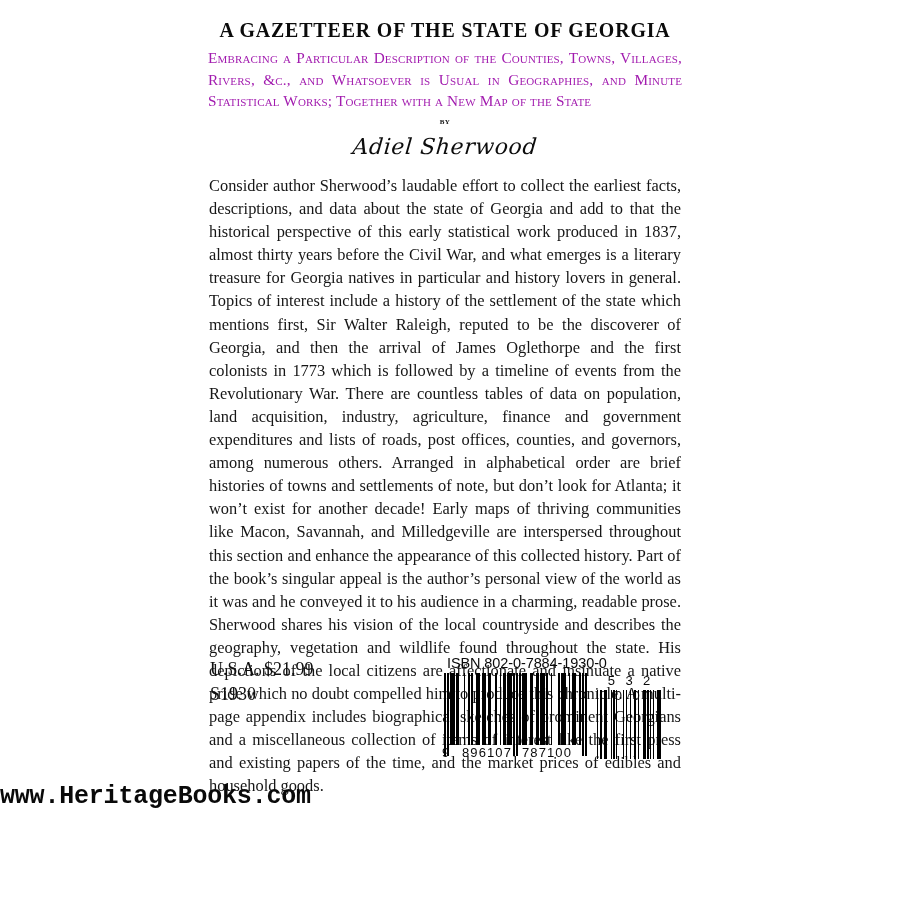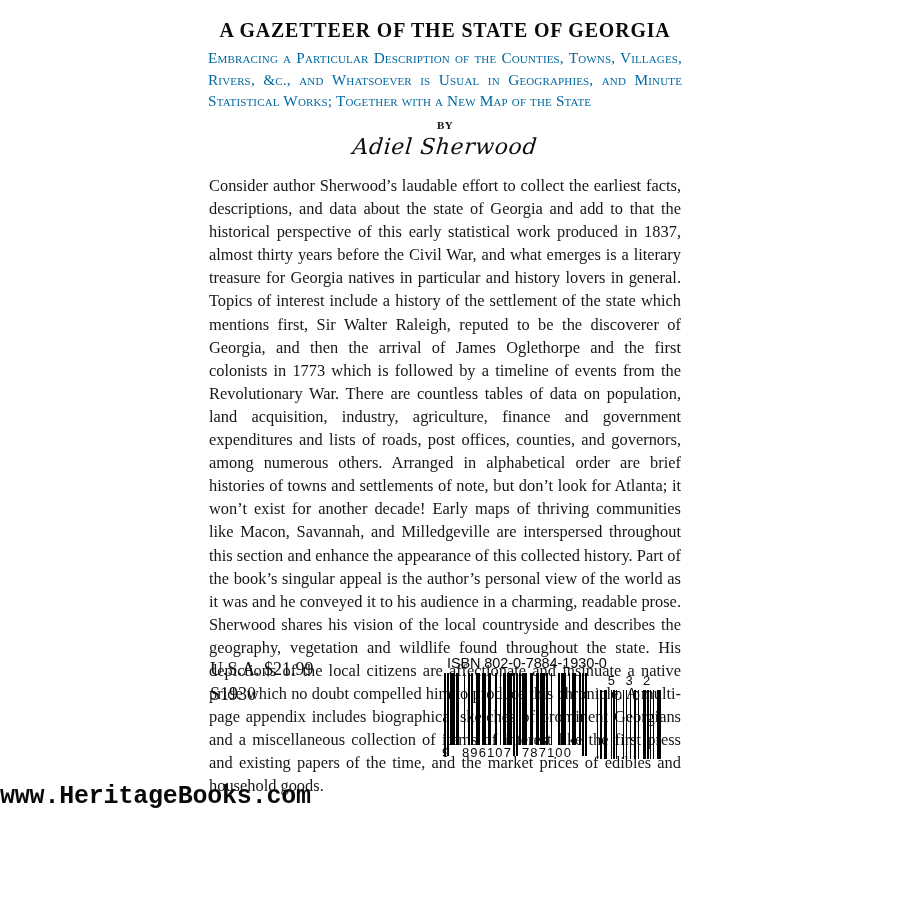--- a/index.html
+++ b/index.html
@@ -47,38 +47,38 @@
     position: absolute;
     left: 208px;
     top: 47px;
     width: 474px;
     text-align: justify;
     text-align-last: justify;
     font-family: "Liberation Serif", "DejaVu Serif", serif;
     font-variant: small-caps;
     font-size: 15.3px;
     line-height: 21.5px;
-    color: #0369a1;
+    color: #a21caf;
     letter-spacing: 0.15px;
   }
   .subtitle .last-line {
     text-align-last: left;
     display: block;
   }
 
   .by {
     position: absolute;
     left: 208px;
     top: 115px;
     width: 474px;
     text-align: center;
     font-family: "Liberation Serif", "DejaVu Serif", serif;
     font-variant: small-caps;
     font-weight: bold;
-    font-size: 16px;
+    font-size: 10px;
     letter-spacing: 0.4px;
     color: #121212;
   }
 
   .author {
     position: absolute;
     left: 208px;
     top: 134px;
     width: 474px;
     text-align: center;

